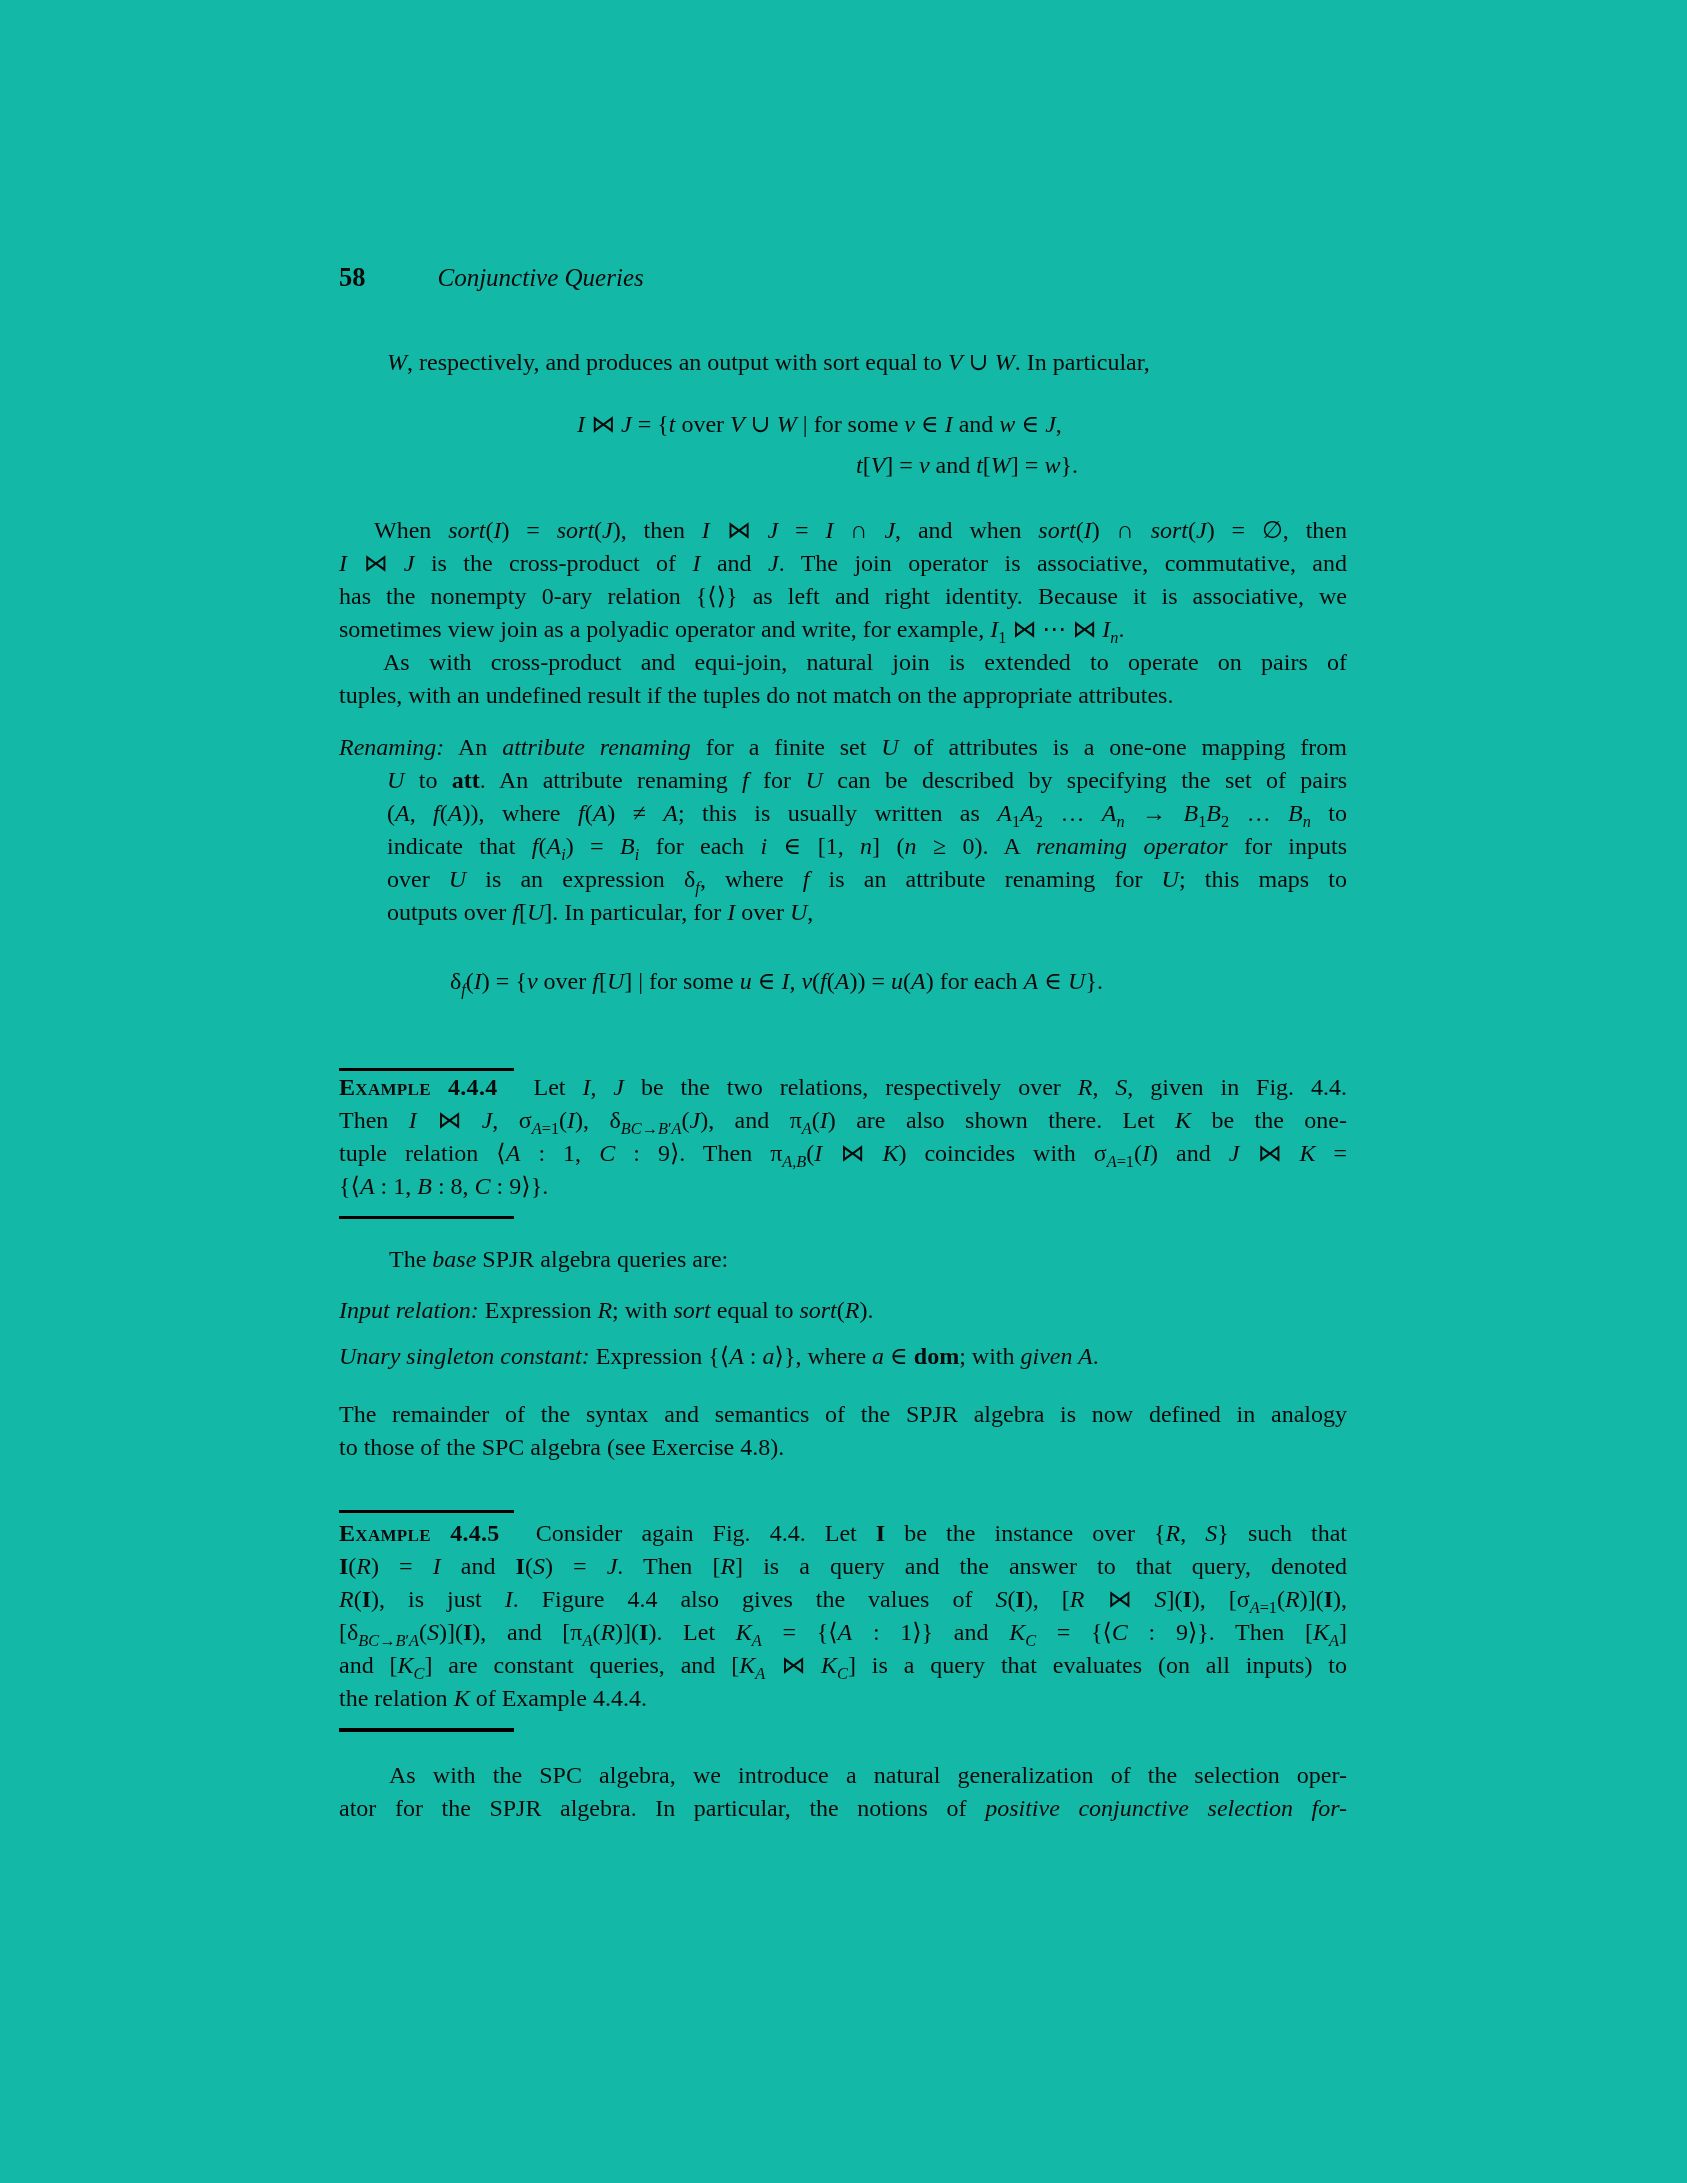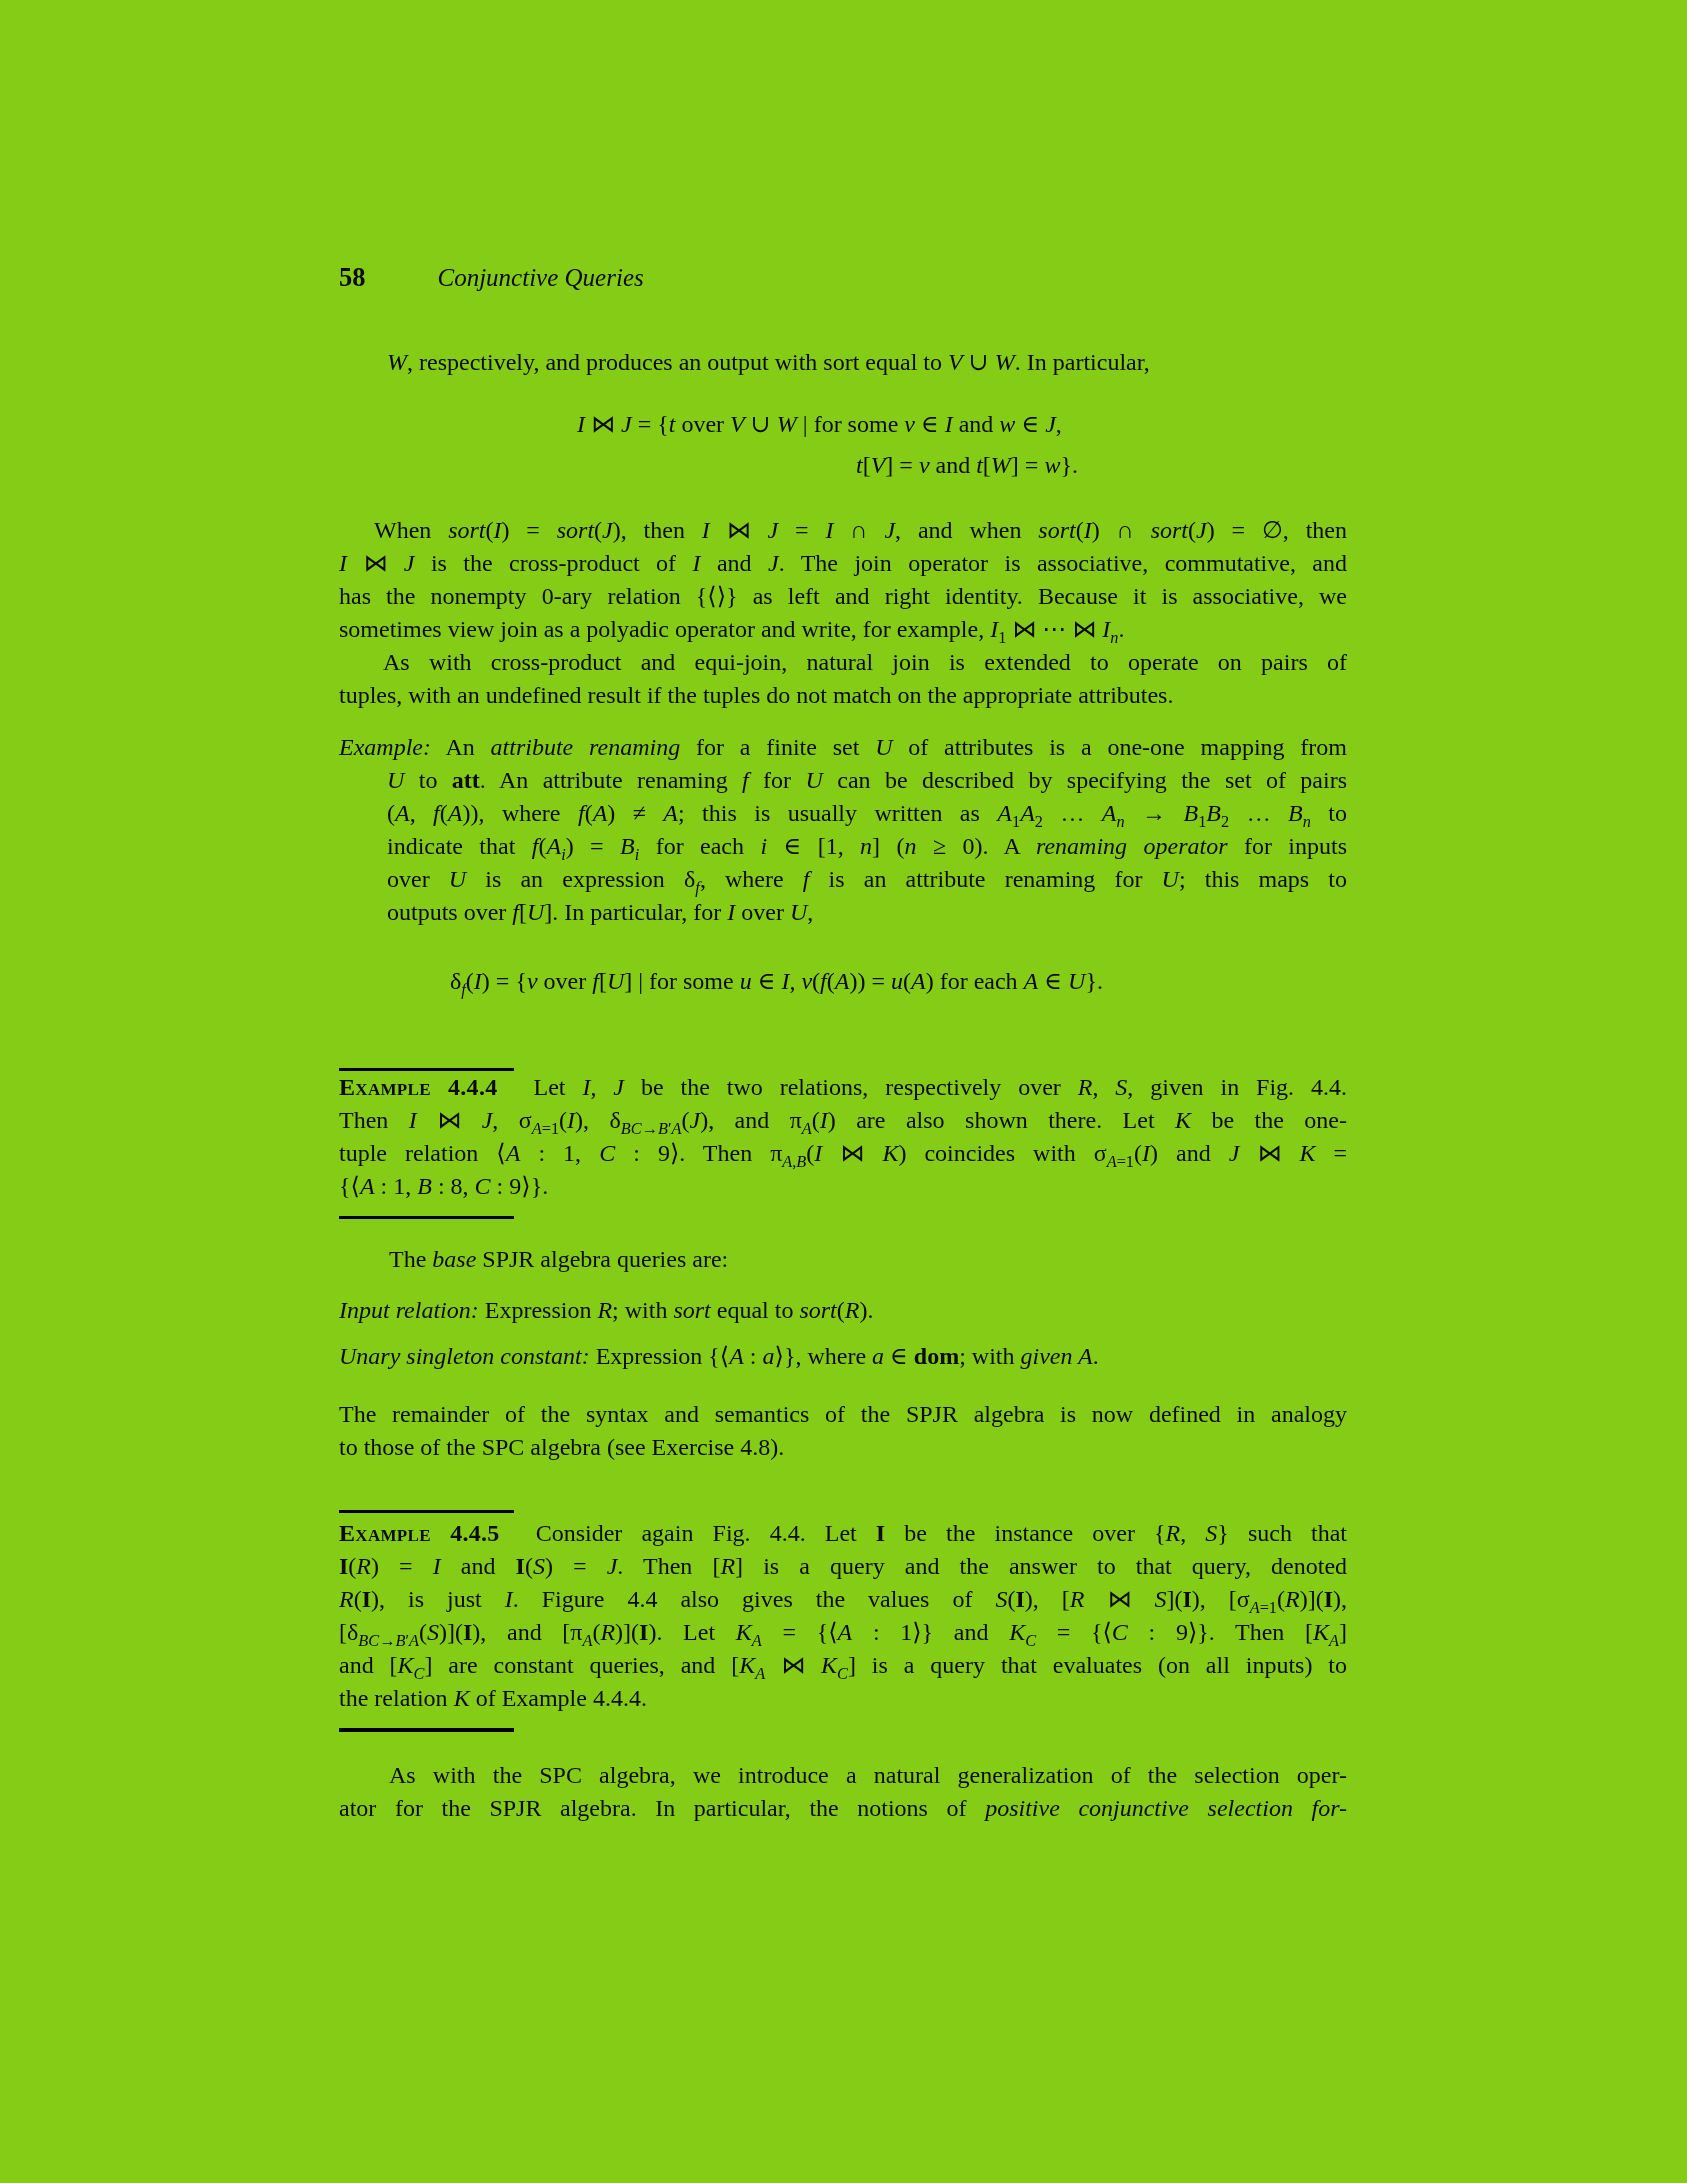--- a/index.html
+++ b/index.html
@@ -1,20 +1,20 @@
 <!DOCTYPE html>
 <html style="font-size:10.6px"><head>
 <meta charset="utf-8">
 <style>
   html, body { margin: 0; padding: 0; background: #ffffff; }
   .page {
     position: relative;
     width: 1687px;
     height: 2183px;
-    background: #84cc16;
+    background: #14b8a6;
     overflow: hidden;
   }
   .column {
     position: absolute;
     left: 339px;
     top: 0;
     width: 1008px;
     padding-top: 261px;
     font-family: "Liberation Serif", "DejaVu Serif", "DejaVu Sans", serif;
     font-size: 24px;
@@ -61,21 +61,21 @@
         <div class="ln" style="text-indent: 35px;">When <i>sort</i>(<i>I</i>) = <i>sort</i>(<i>J</i>), then <i>I</i> ⋈ <i>J</i> = <i>I</i> ∩ <i>J</i>, and when <i>sort</i>(<i>I</i>) ∩ <i>sort</i>(<i>J</i>) = ∅, then</div>
         <div class="ln"><i>I</i> ⋈ <i>J</i> is the cross-product of <i>I</i> and <i>J</i>. The join operator is associative, commutative, and</div>
         <div class="ln">has the nonempty 0-ary relation {⟨⟩} as left and right identity. Because it is associative, we</div>
         <div class="ln">sometimes view join as a polyadic operator and write, for example, <i>I</i><sub>1</sub> ⋈ ⋯ ⋈ <i>I</i><sub><i>n</i></sub>.</div>
       </div>
       <div class="blk " style="margin-top: 0px;">
         <div class="ln" style="text-indent: 44px;">As with cross-product and equi-join, natural join is extended to operate on pairs of</div>
         <div class="ln">tuples, with an undefined result if the tuples do not match on the appropriate attributes.</div>
       </div>
       <div class="blk hang" style="margin-top: 18.5px;">
-        <div class="ln"><i>Example:</i> An <i>attribute renaming</i> for a finite set <i>U</i> of attributes is a one-one mapping from</div>
+        <div class="ln"><i>Renaming:</i> An <i>attribute renaming</i> for a finite set <i>U</i> of attributes is a one-one mapping from</div>
         <div class="ln"><i>U</i> to <b>att</b>. An attribute renaming <i>f</i> for <i>U</i> can be described by specifying the set of pairs</div>
         <div class="ln">(<i>A</i>, <i>f</i>(<i>A</i>)), where <i>f</i>(<i>A</i>) ≠ <i>A</i>; this is usually written as <i>A</i><sub>1</sub><i>A</i><sub>2</sub> … <i>A</i><sub><i>n</i></sub> → <i>B</i><sub>1</sub><i>B</i><sub>2</sub> … <i>B</i><sub><i>n</i></sub> to</div>
         <div class="ln">indicate that <i>f</i>(<i>A</i><sub><i>i</i></sub>) = <i>B</i><sub><i>i</i></sub> for each <i>i</i> ∈ [1, <i>n</i>] (<i>n</i> ≥ 0). A <i>renaming operator</i> for inputs</div>
         <div class="ln">over <i>U</i> is an expression δ<sub><i>f</i></sub>, where <i>f</i> is an attribute renaming for <i>U</i>; this maps to</div>
         <div class="ln">outputs over <i>f</i>[<i>U</i>]. In particular, for <i>I</i> over <i>U</i>,</div>
       </div>
       <div class="blk eqn" style="margin-top: 32px;">
         <div class="ln" style="margin-left: 111px;">δ<sub><i>f</i></sub>(<i>I</i>) = {<i>v</i> over <i>f</i>[<i>U</i>] | for some <i>u</i> ∈ <i>I</i>, <i>v</i>(<i>f</i>(<i>A</i>)) = <i>u</i>(<i>A</i>) for each <i>A</i> ∈ <i>U</i>}.</div>
       </div>
       <div class="xrule" style="margin-top: 66px;"></div>

